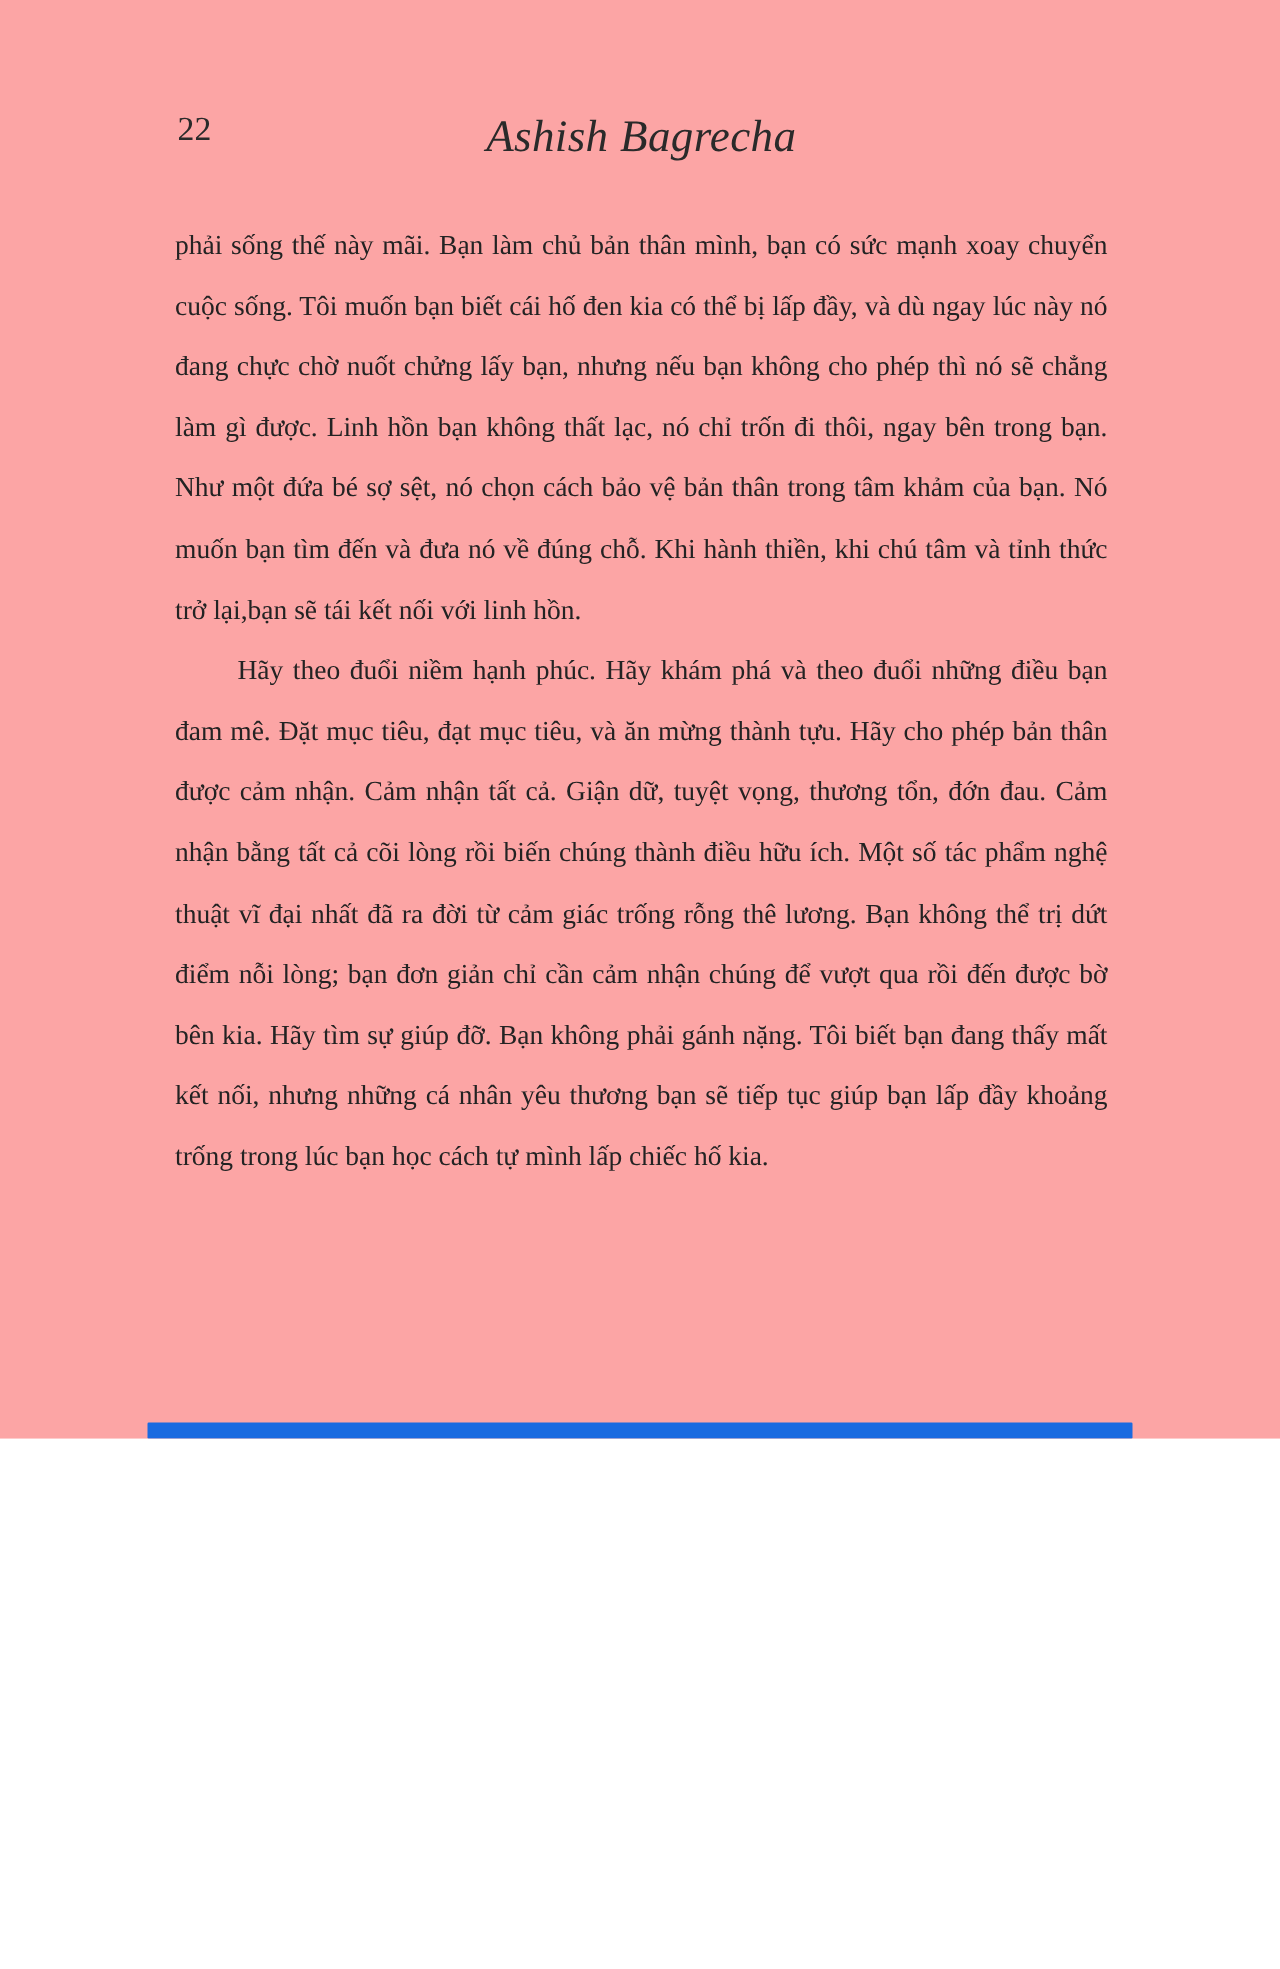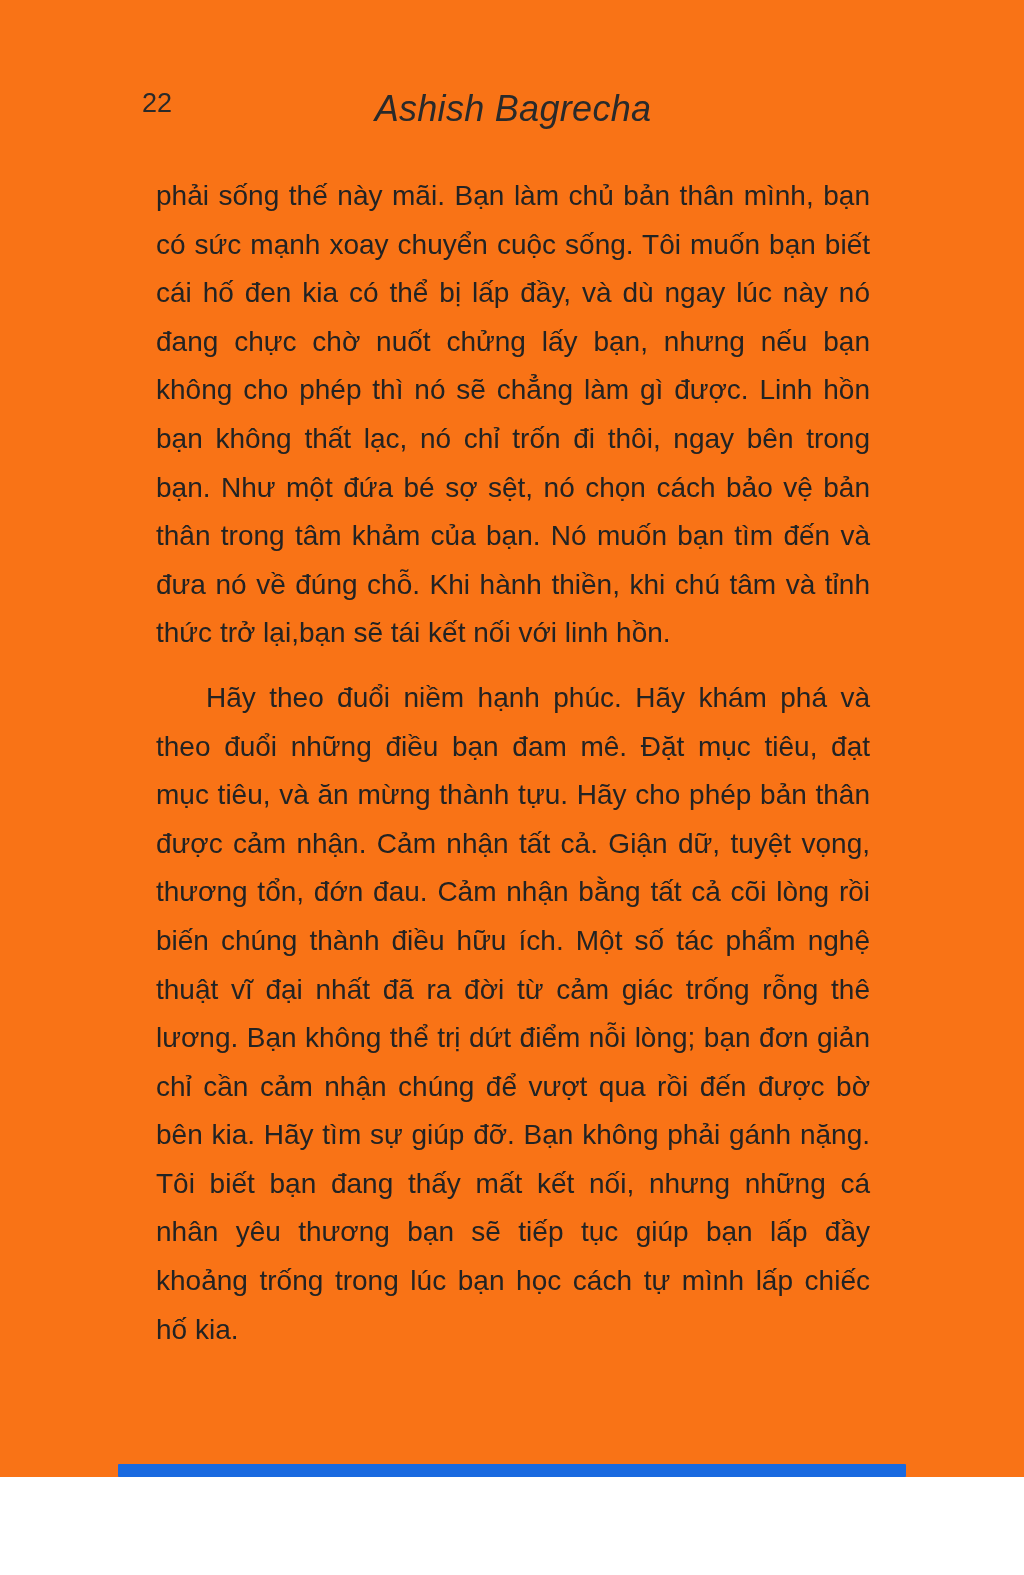--- a/index.html
+++ b/index.html
@@ -4,24 +4,24 @@
 <style>
   * { box-sizing: border-box; }
   html, body {
     margin: 0;
     padding: 0;
     background: #ffffff;
   }
   .page {
     position: relative;
     width: 1024px;
-    height: 1477px;
-    background: #f97316;
+    height: 1151px;
+    background: #fca5a5;
     overflow: hidden;
-    font-family: Liberation Sans, sans-serif;
+    font-family: Liberation Serif, serif;
     color: #232323;
   }
   .content-column {
     position: absolute;
     left: 140px;
     top: 88px;
     width: 746px;
   }
   .page-header {
     position: relative;
@@ -42,22 +42,22 @@
     left: 0;
     right: 0;
     top: 0;
     text-align: center;
     font-size: 36px;
     font-style: italic;
     color: #2a2a2a;
     letter-spacing: 0.3px;
   }
   .body-text p {
-    margin: 16px;
-    font-size: 28px;
+    margin: 0;
+    font-size: 22px;
     line-height: 48.6px;
     text-align: justify;
     text-justify: inter-word;
     color: #232323;
   }
   .body-text p.indented {
     text-indent: 50px;
   }
   .cutoff-highlight {
     position: absolute;

